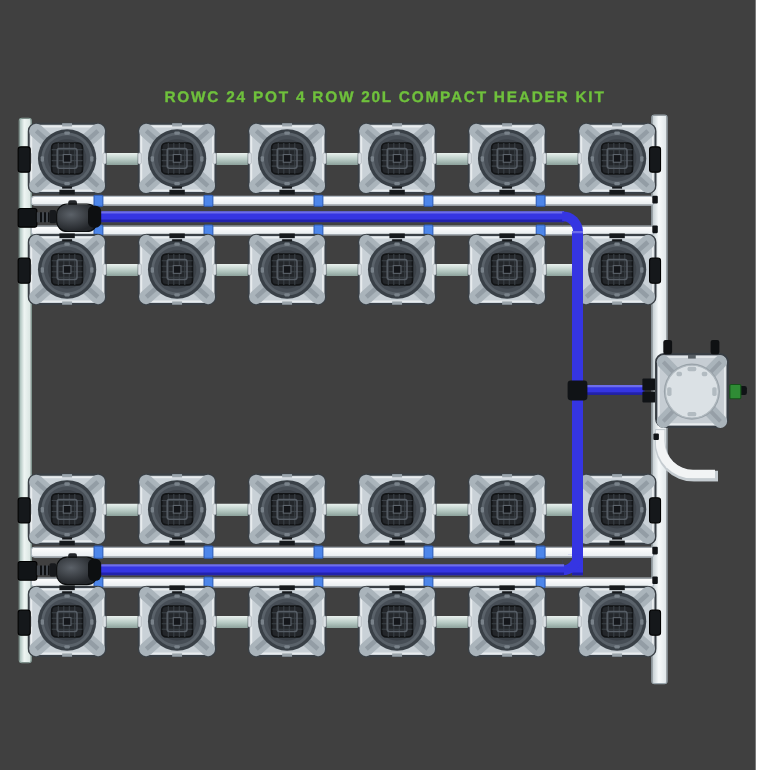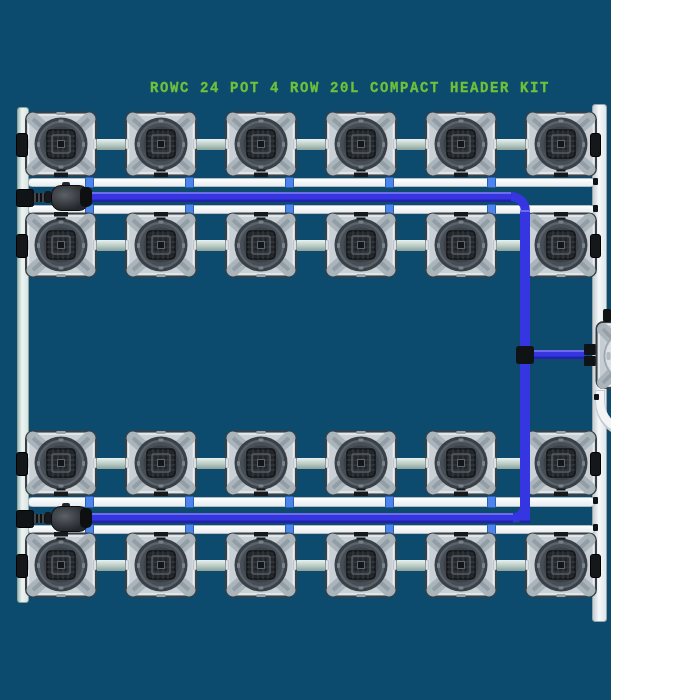--- a/index.html
+++ b/index.html
@@ -1,17 +1,17 @@
 <!DOCTYPE html>
 <html style="--accent-green: #6fc13c; --feed-blue: #3535e2; --connector-blue: #4d86ea; --fitting-green: #2f8c35; --pot-gray: #c9d1d7; --pipe-silver: #b7cac4; --pipe-white: #f4f6f8;"><head>
 <meta charset="utf-8">
 <style>
   html,body{margin:0;padding:0;background:#fff;}
-  #stage{position:relative;width:611px;height:700px;background:#0c4a6e;overflow:hidden;
-         font-family:Liberation Mono, monospace;}
+  #stage{position:relative;width:687px;height:700px;background:#404040;overflow:hidden;
+         font-family:Liberation Sans, sans-serif;}
   #title{position:absolute;left:0;top:80px;width:700px;text-align:center;
          font-size:14px;font-weight:bold;letter-spacing:1.6px;color:var(--accent-green,#6fc13c);
          -webkit-text-stroke:.3px var(--accent-green,#6fc13c);}
   .abs{position:absolute;}
   .rail-left{background:linear-gradient(90deg,#a9bfba,#eef5f3 40%,#d8e4e1);border:1px solid #8ba19b;border-radius:3px;z-index:1;}
   .rail-right{background:linear-gradient(90deg,#c4ced2,#f6f9fa 45%,#dfe6e9);border:1px solid #98a4ab;border-radius:3px;z-index:1;}
   .rowpipe{background:linear-gradient(180deg,#e9f1ee,#b7cac4 55%,#8ca19b);border-radius:5px;z-index:2;}
   .chpipe{background:linear-gradient(180deg,#fefefe,#e8edf0);border:1px solid #b4bdc5;border-radius:3.5px;z-index:3;}
   .conn{background:var(--connector-blue,#4d86ea);border:1px solid #2c5cb8;border-radius:1.5px;z-index:4;}
   .pot{z-index:5;}

